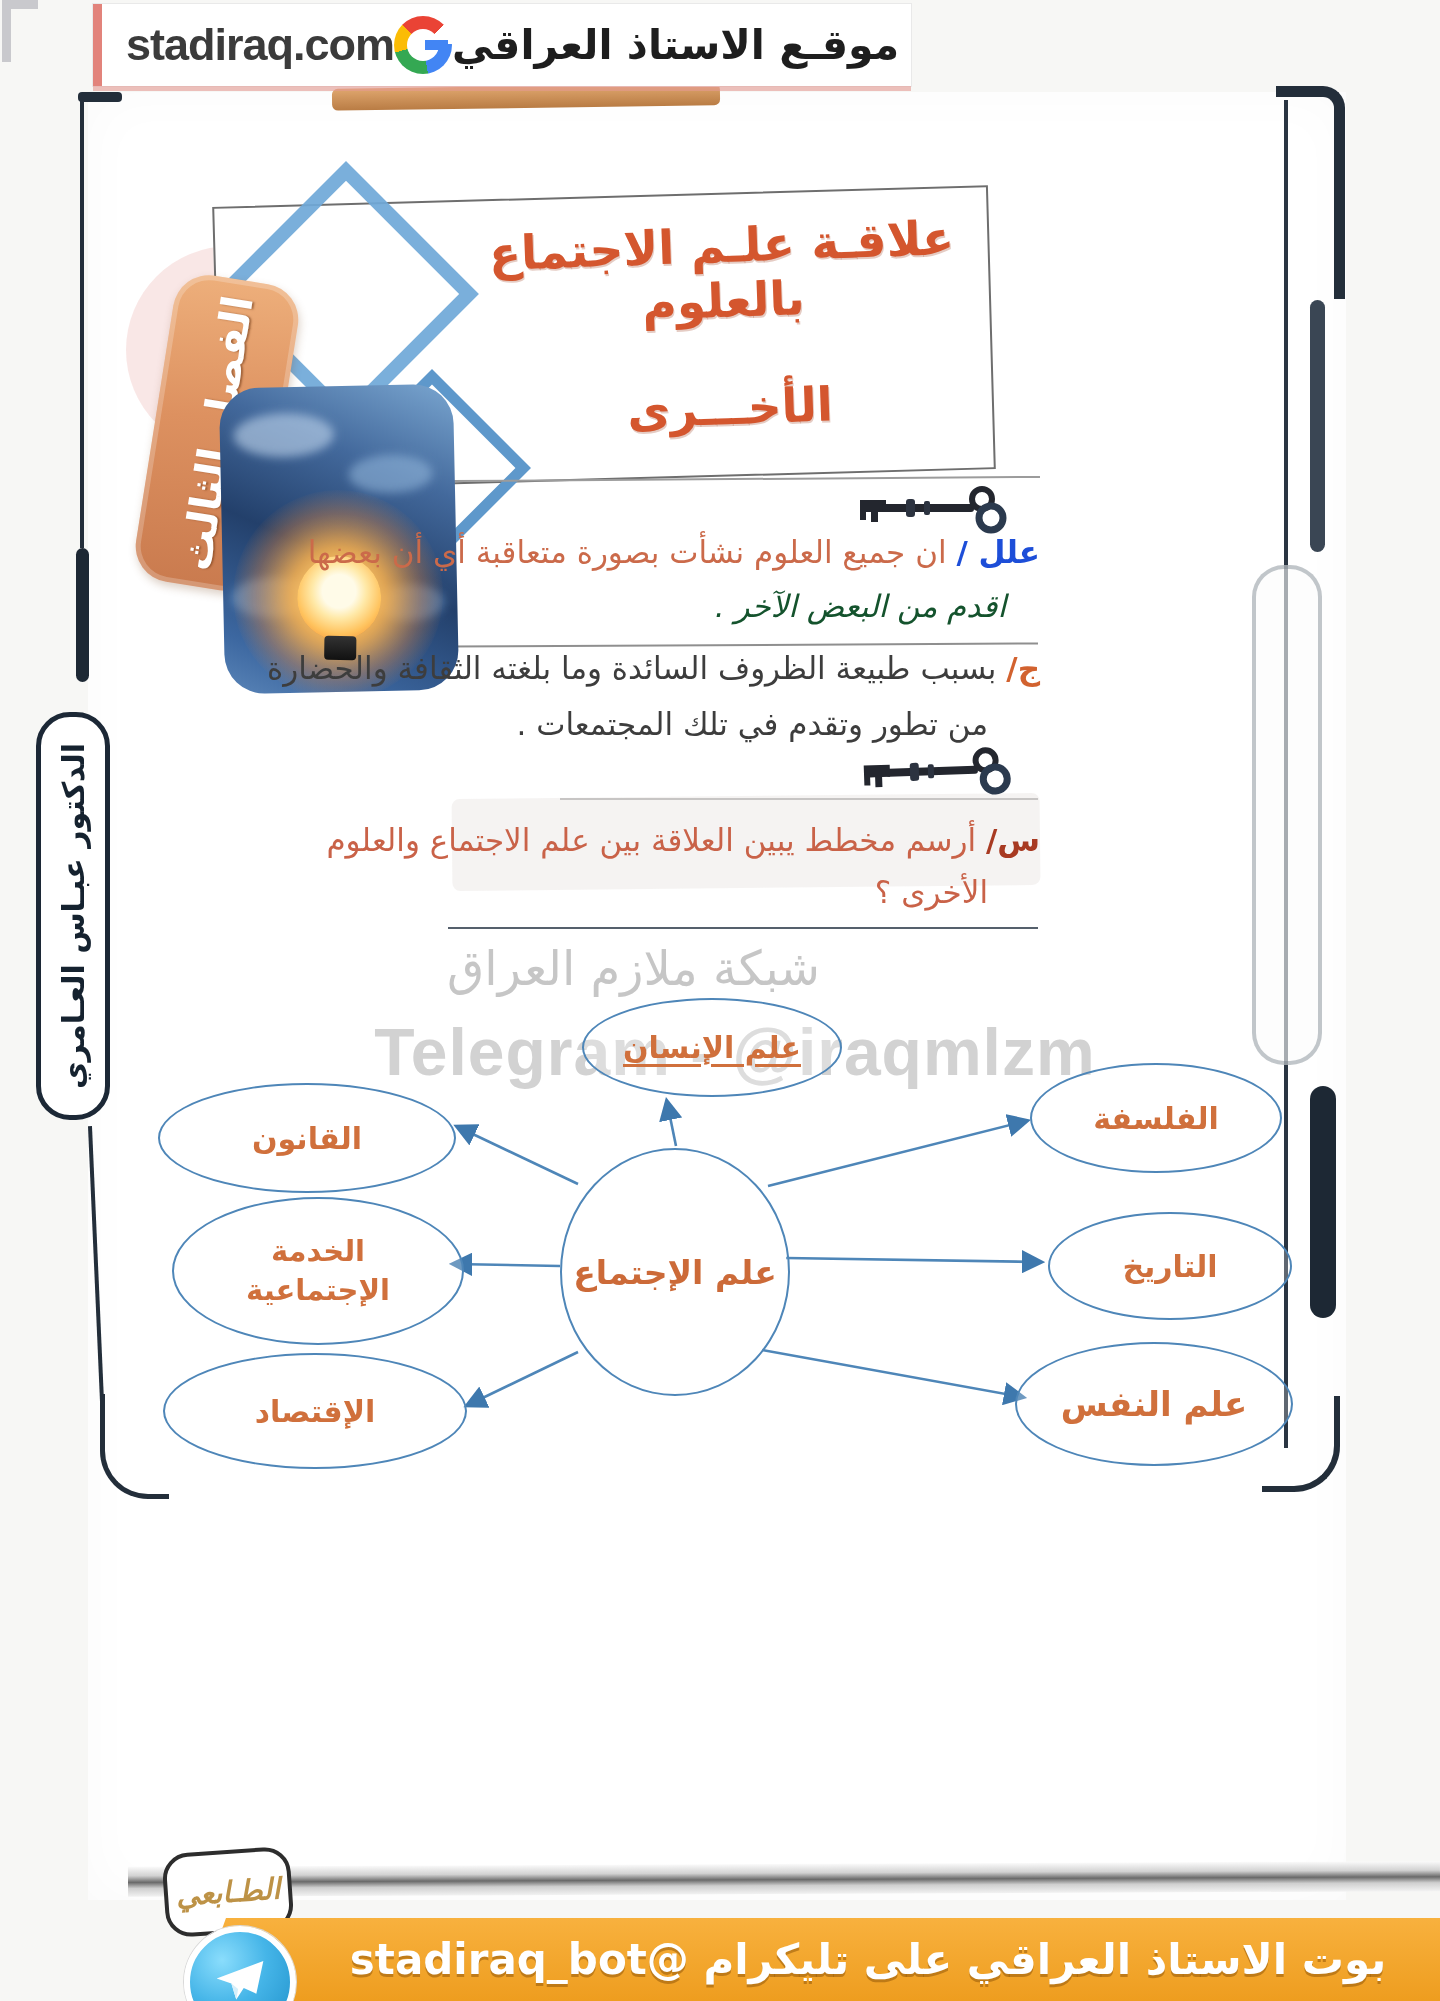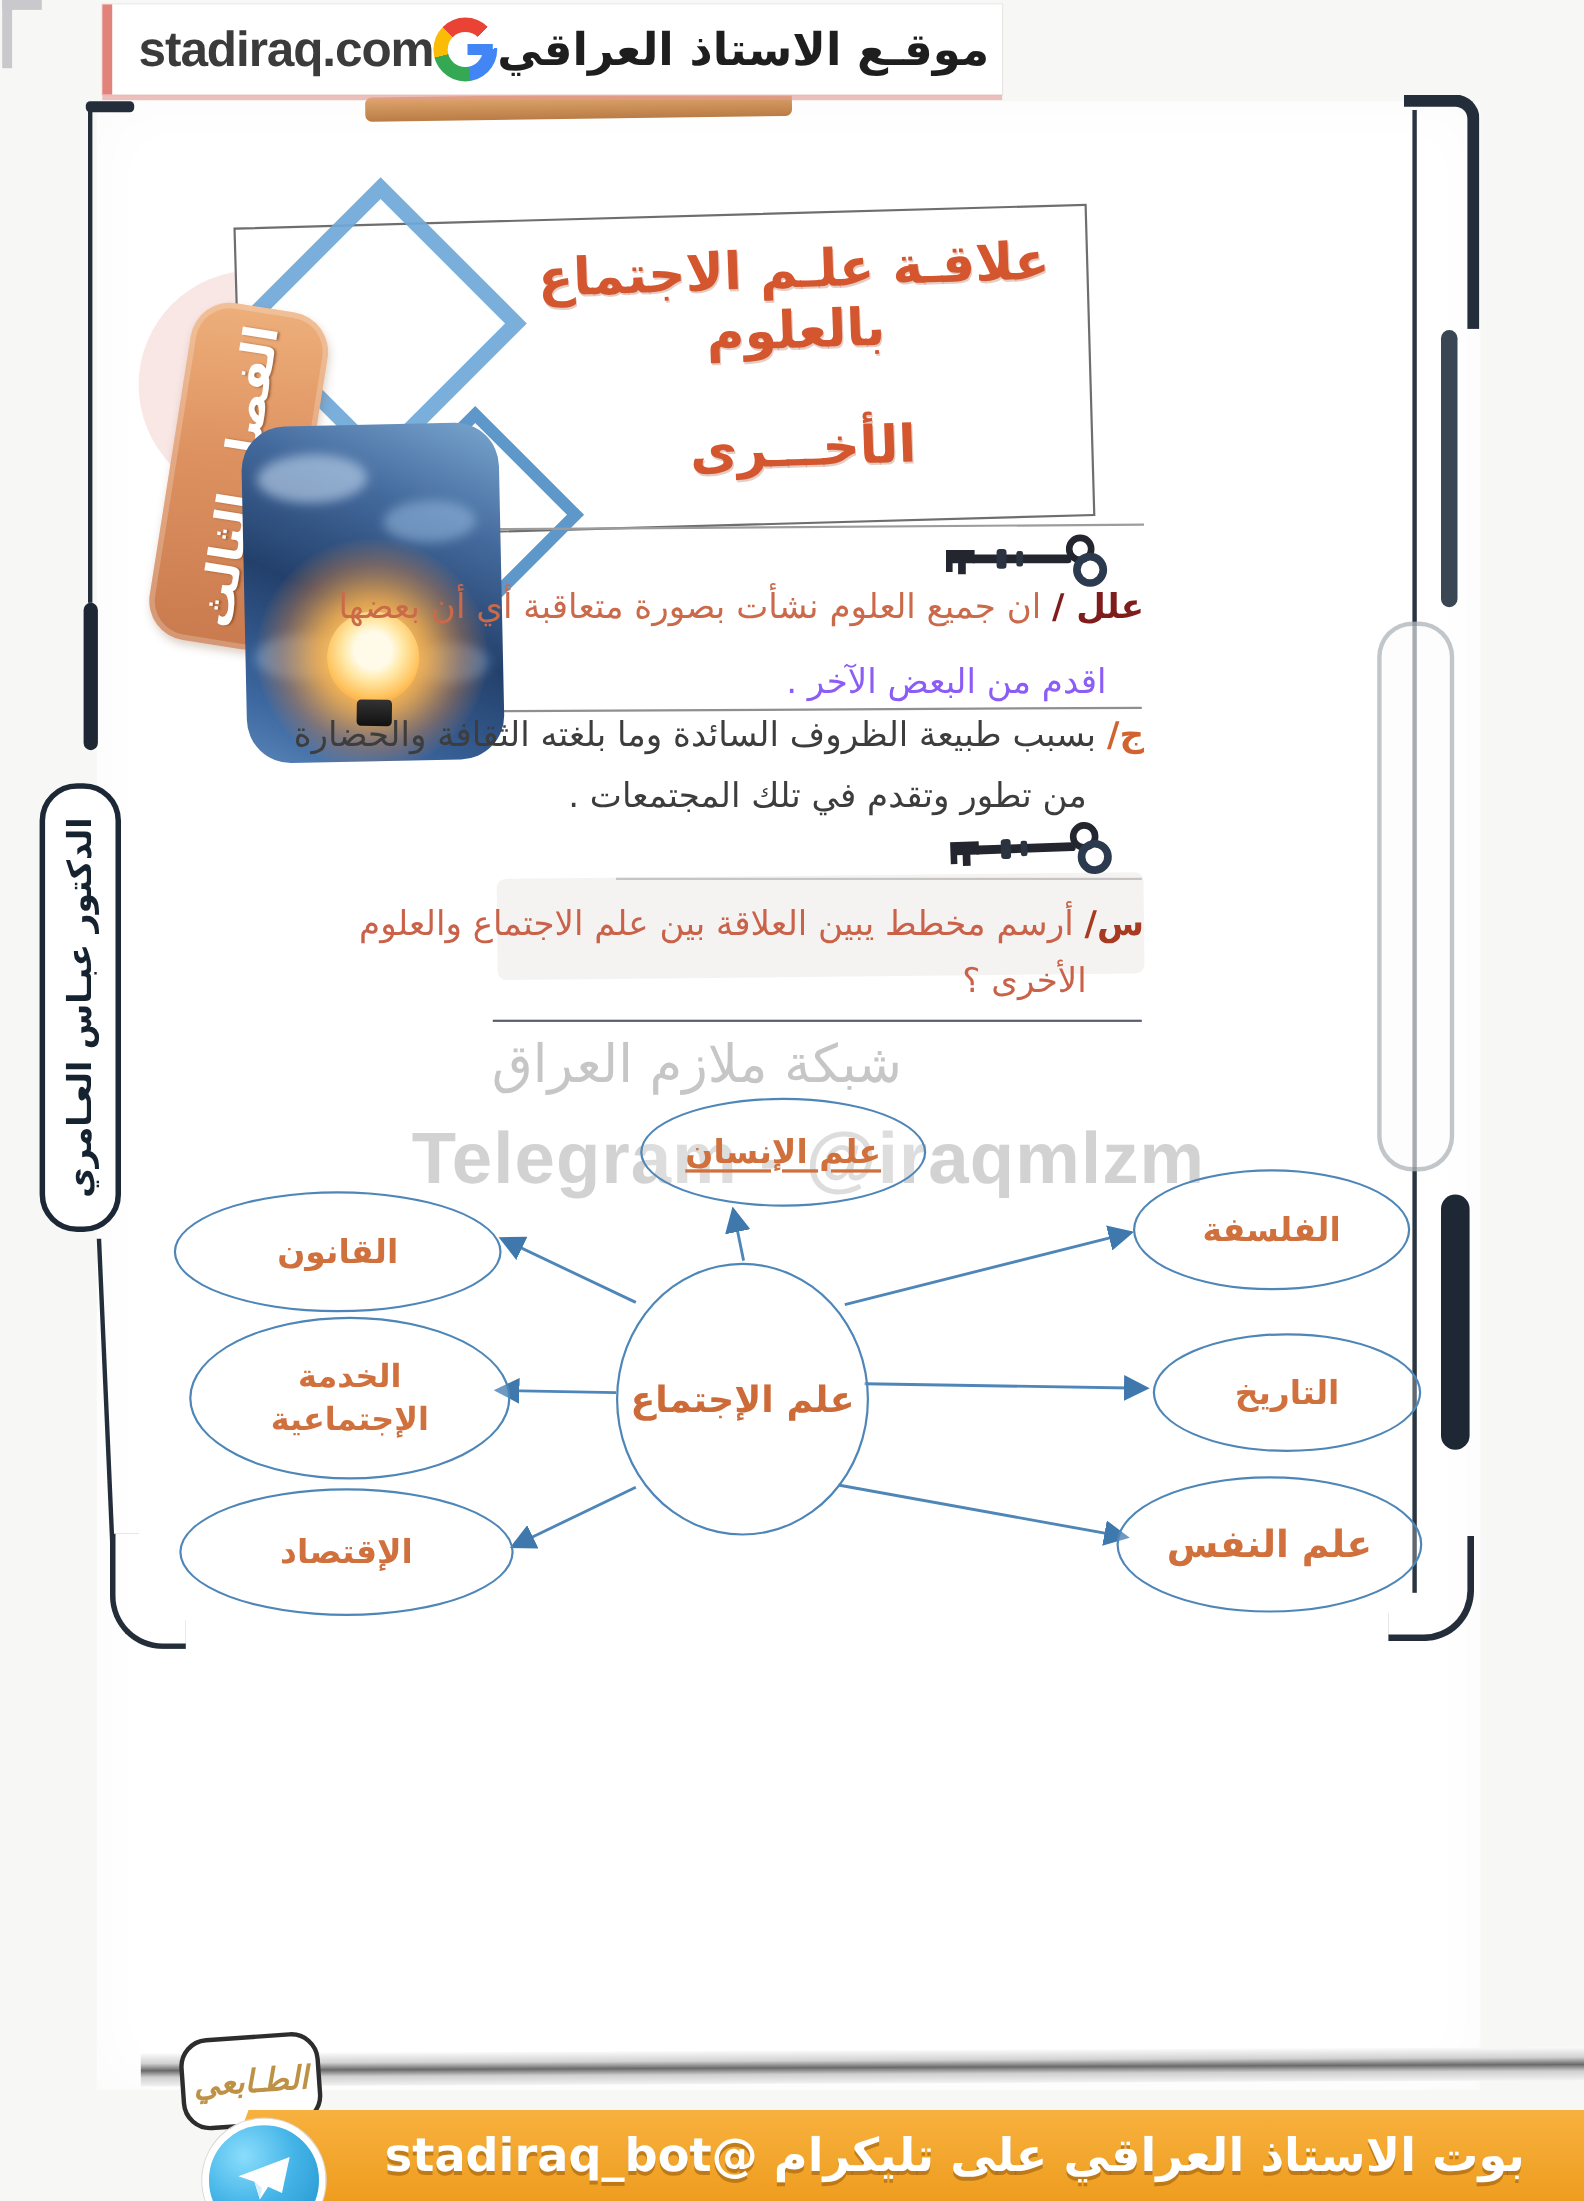--- a/index.html
+++ b/index.html
@@ -83,22 +83,22 @@
   
   .sep{height:2px;background:#9c9c9c;z-index:4;}
   #sep1{left:452px;top:478px;width:588px;transform:rotate(-0.4deg);}
   #sep2{left:448px;top:644px;width:590px;transform:rotate(-0.3deg);background:#8f8f8f;}
   #sep3{left:560px;top:798px;width:478px;background:#b5b5b5;}
   #sep4{left:448px;top:927px;width:590px;background:#55606c;}
   
   .sec{z-index:7;white-space:nowrap;font-size:31px;direction:rtl;}
   .sec b{font-weight:bold;}
   #s1l1{right:400px;top:534px;color:#cb6a4a;}
-  #s1l1 b{color:#7f1d1d;margin-top:20px;}
-  #s1l2{right:434px;top:602px;color:#8b5cf6;}
+  #s1l1 b{color:#1d4ed8;margin-top:20px;}
+  #s1l2{right:434px;top:588px;color:#14532d;font-style:italic;}
   #s2l1{right:400px;top:650px;color:#3d3d3d;}
   #s2l1 b{color:#d2622f;}
   #s2l2{right:452px;top:706px;color:#3d3d3d;}
   .q-bg{left:452px;top:796px;width:588px;height:92px;background:rgba(228,224,221,.38);border-radius:8px;
     transform:rotate(-0.6deg);z-index:6;}
   #s3l1{right:400px;top:812px;color:#c96248;margin-top:10px;}
   #s3l1 b{color:#a83a22;}
   #s3l2{right:452px;top:874px;color:#c96248;}
   .key{z-index:7;}
   #key1{left:854px;top:482px;width:162px;height:56px;}

